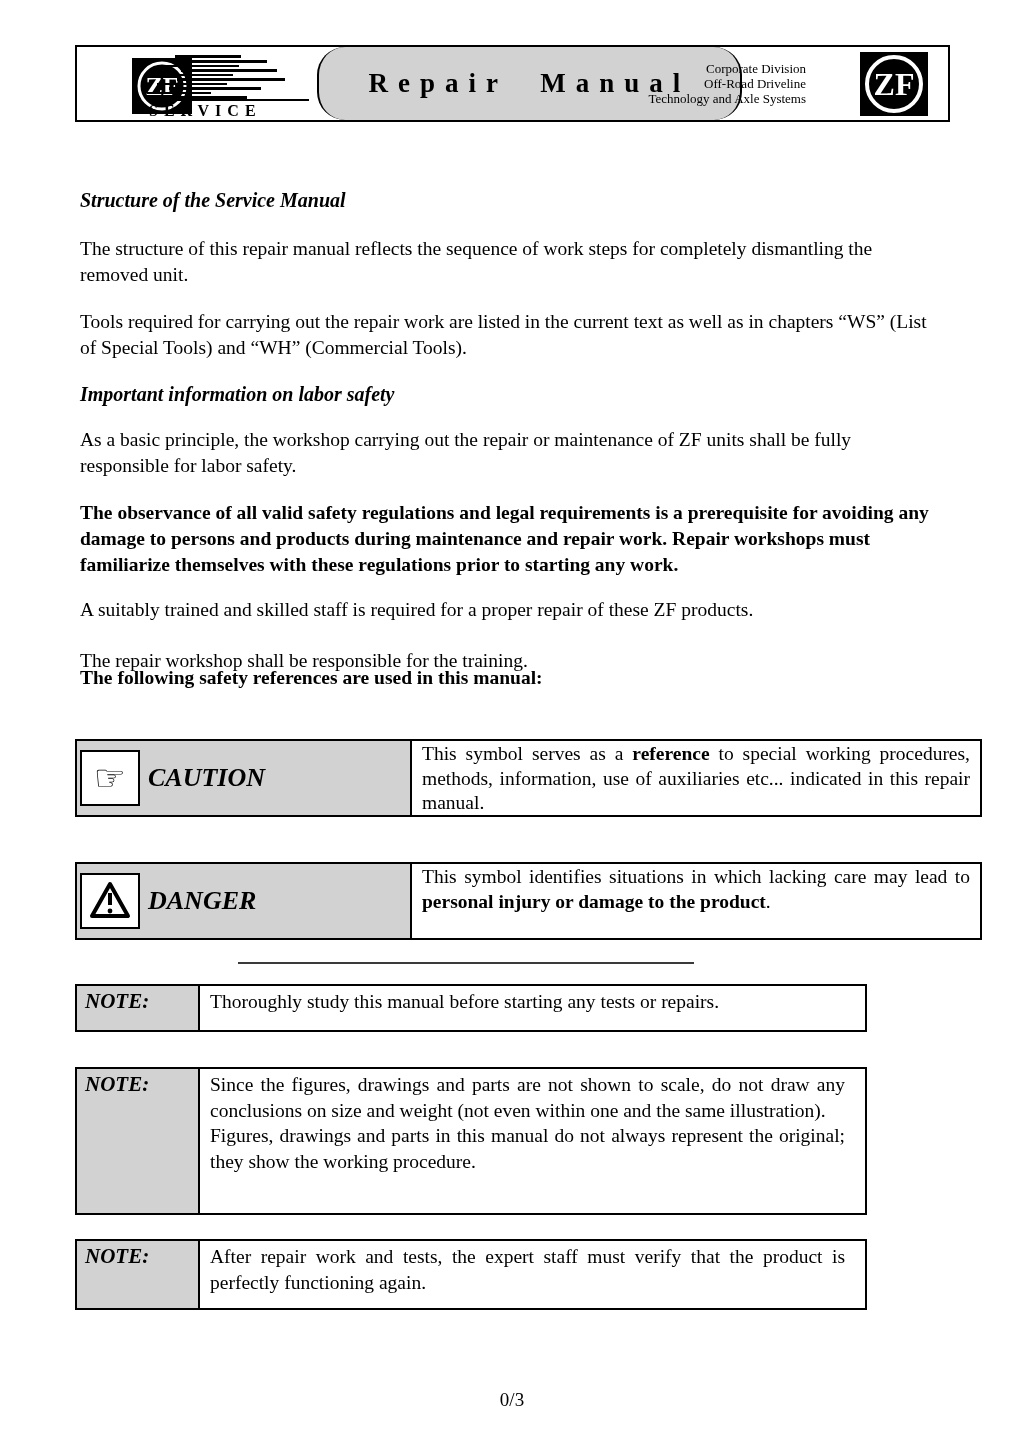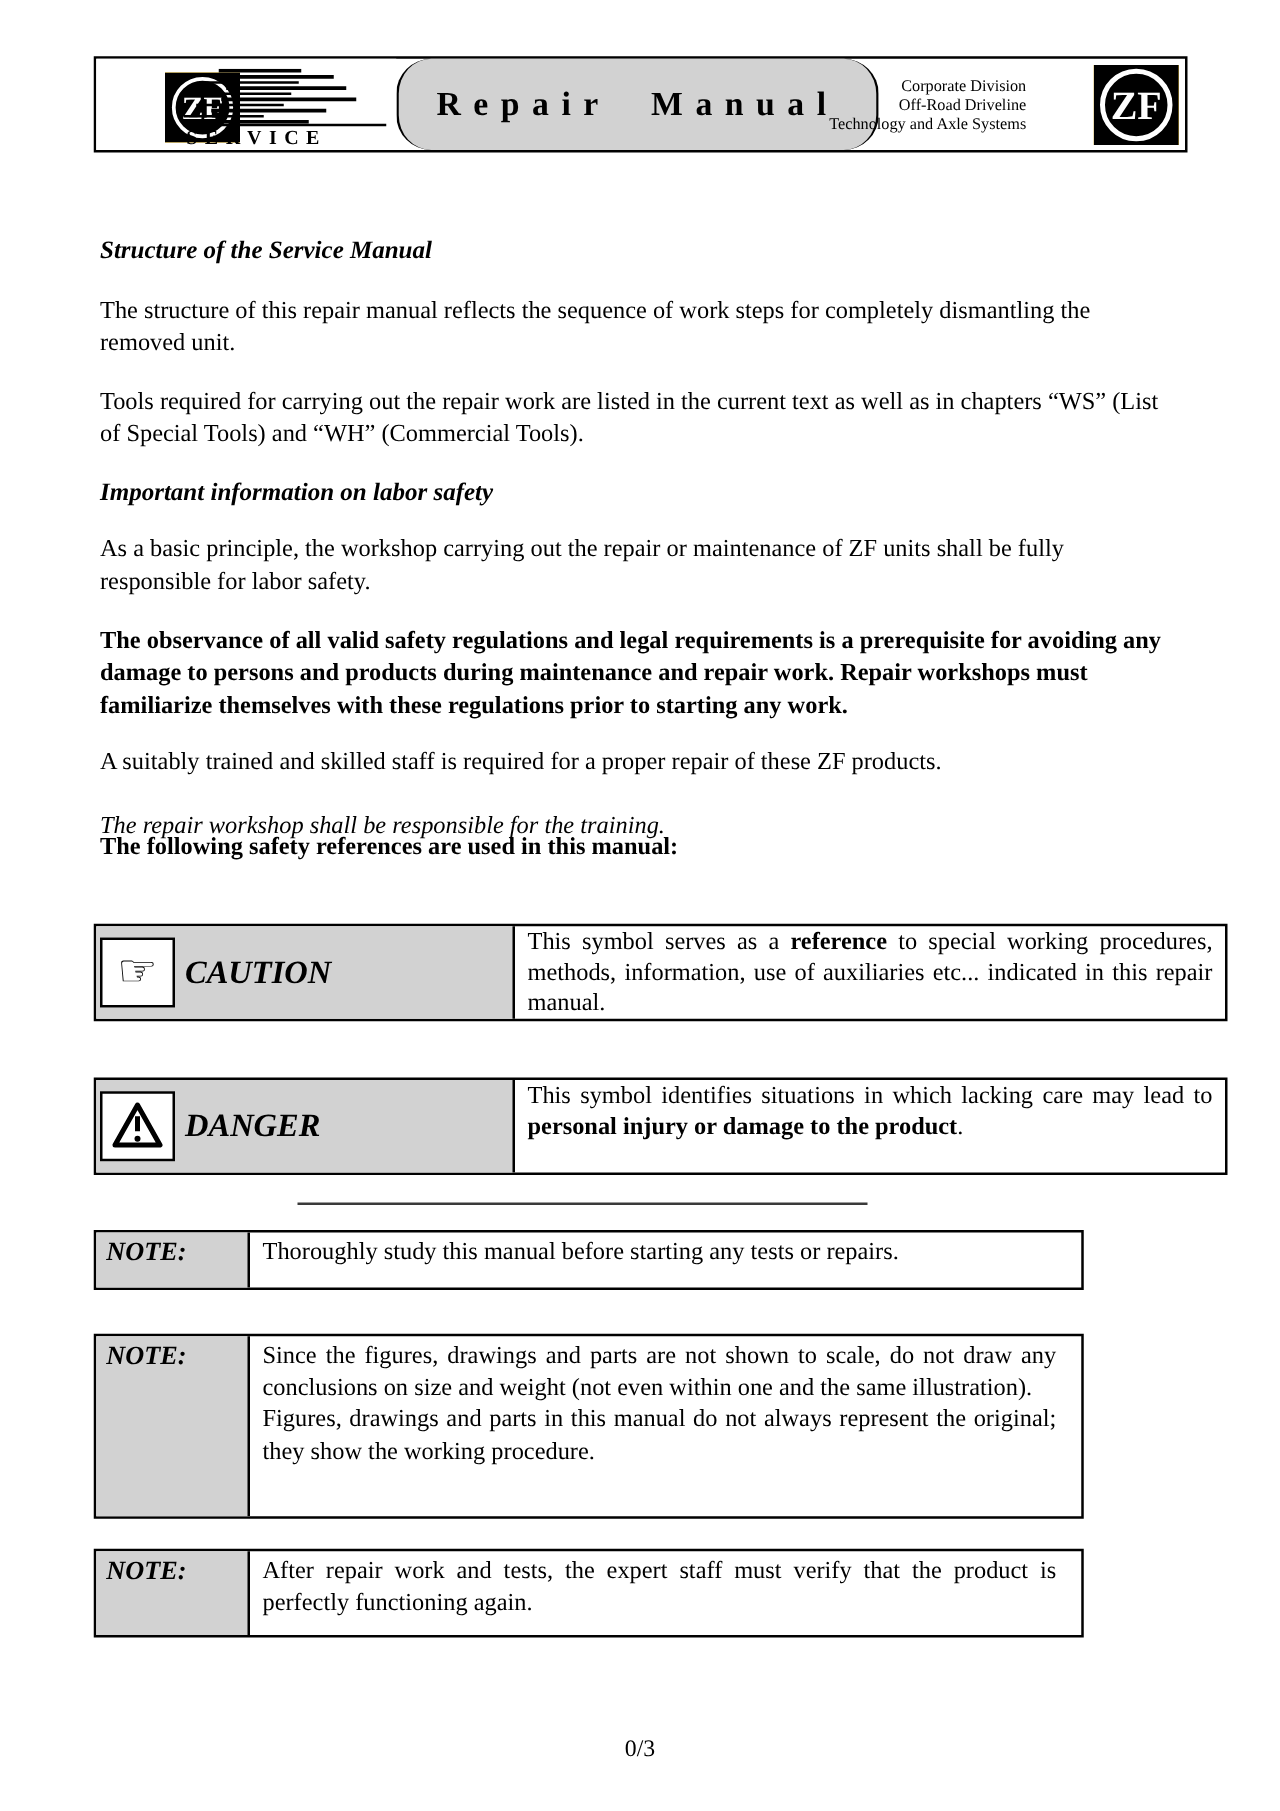--- a/index.html
+++ b/index.html
@@ -25,21 +25,21 @@
     position:absolute;left:72px;top:52px;width:160px;
     font-weight:bold;font-size:16px;letter-spacing:6px;
     border-top:2px solid #000;padding-top:1px;
   }
   .h-center{
     flex:1;background:#d2d2d2;
     border-left:2px solid #000;border-right:2px solid #000;
     display:flex;align-items:center;justify-content:center;border-radius:28px;
   }
   .h-title{font-weight:bold;font-size:27px;letter-spacing:10px;word-spacing:16px;white-space:nowrap;}
-  .h-right{width:245px;display:flex;align-items:center;justify-content:flex-end;padding-right:5px;box-sizing:border-box;}
+  .h-right{width:206px;display:flex;align-items:center;justify-content:flex-end;padding-right:20px;box-sizing:border-box;}
   .h-right-text{text-align:right;font-size:13px;line-height:15px;margin-right:6px;white-space:nowrap;}
   .zf-big{width:68px;height:64px;flex:0 0 auto;}
   
   .blk{position:absolute;left:80px;width:852px;}
   .heading-ital{font-weight:bold;font-style:italic;font-size:20px;}
   .heading-bold{font-weight:bold;font-size:19.5px;}
   .para{font-size:19.5px;line-height:26px;}
   .para.bold{font-weight:bold;}
   
   .sym-box{
@@ -129,21 +129,21 @@
   <div class="blk para" style="top:309px;">Tools required for carrying out the repair work are listed in the current text as well as in chapters “WS” (List of Special Tools) and “WH” (Commercial Tools).</div>
 
   <div class="blk heading-ital" style="top:383px;">Important information on labor safety</div>
 
   <div class="blk para" style="top:427px;">As a basic principle, the workshop carrying out the repair or maintenance of ZF units shall be fully responsible for labor safety.</div>
 
   <div class="blk para bold" style="top:500px;">The observance of all valid safety regulations and legal requirements is a prerequisite for avoiding any damage to persons and products during maintenance and repair work. Repair workshops must familiarize themselves with these regulations prior to starting any work.</div>
 
   <div class="blk para" style="top:597px;">A suitably trained and skilled staff is required for a proper repair of these ZF products.</div>
 
-  <div class="blk para" style="top:648px;font-style:italic;">The repair workshop shall be responsible for the training.</div>
+  <div class="blk para" style="top:648px;">The repair workshop shall be responsible for the training.</div>
 
   <div class="blk heading-bold" style="top:667px;">The following safety references are used in this manual:</div>
 
   <div class="sym-box" style="top:739px;height:78px;">
     <div class="sym-left">
       <div class="icon-frame">
         <span class="hand-glyph">☞</span>
       </div>
       <span class="sym-label">CAUTION</span>
     </div>

